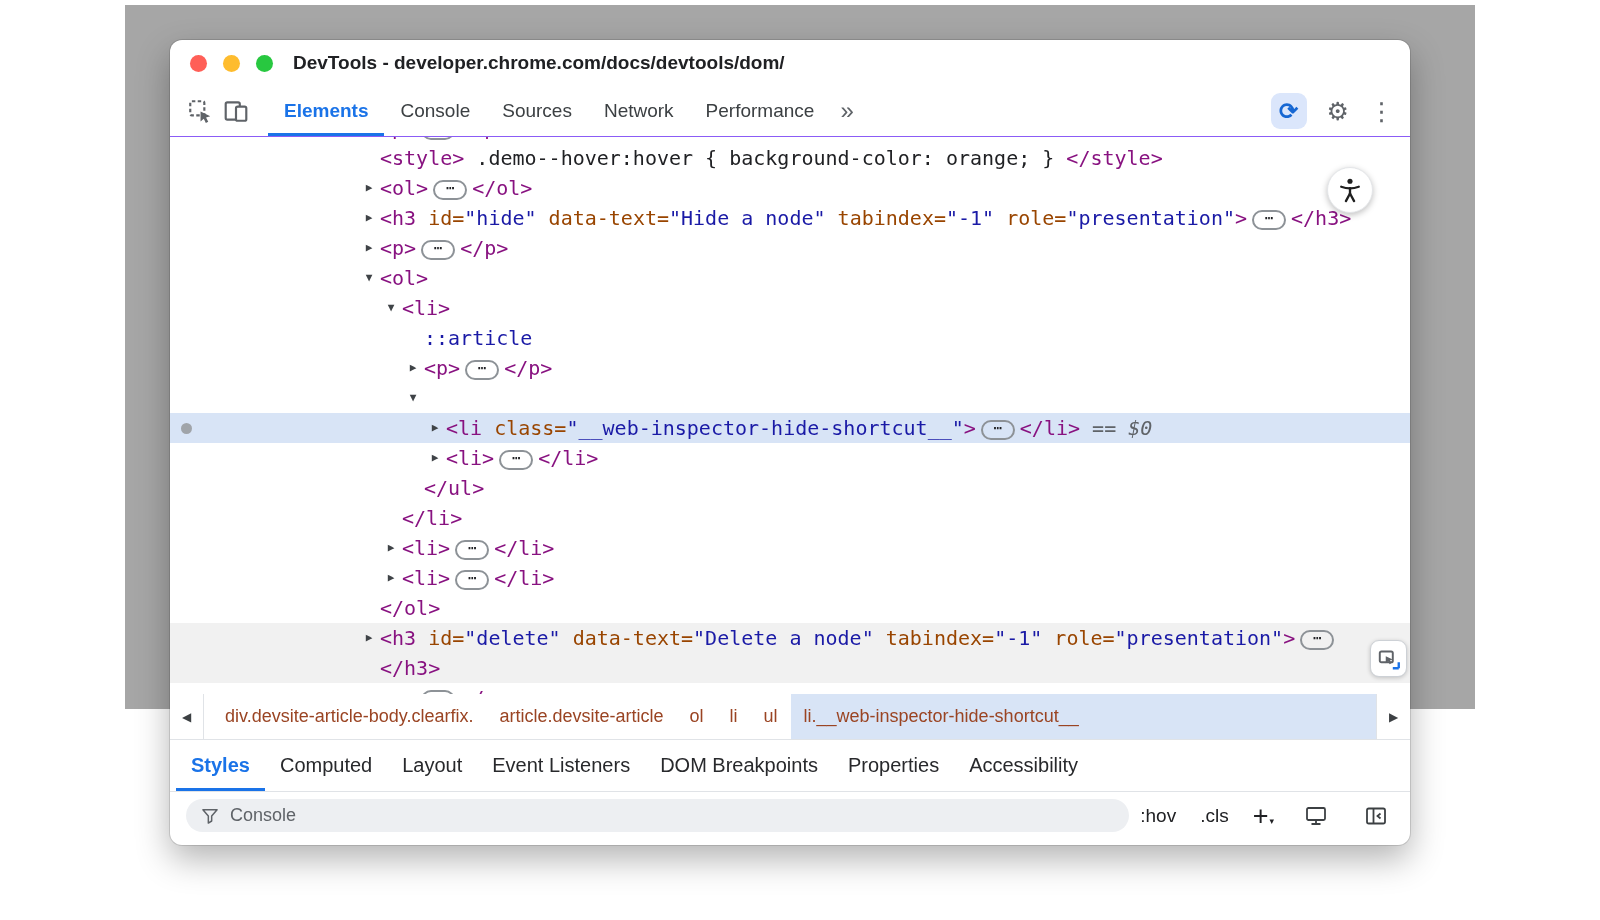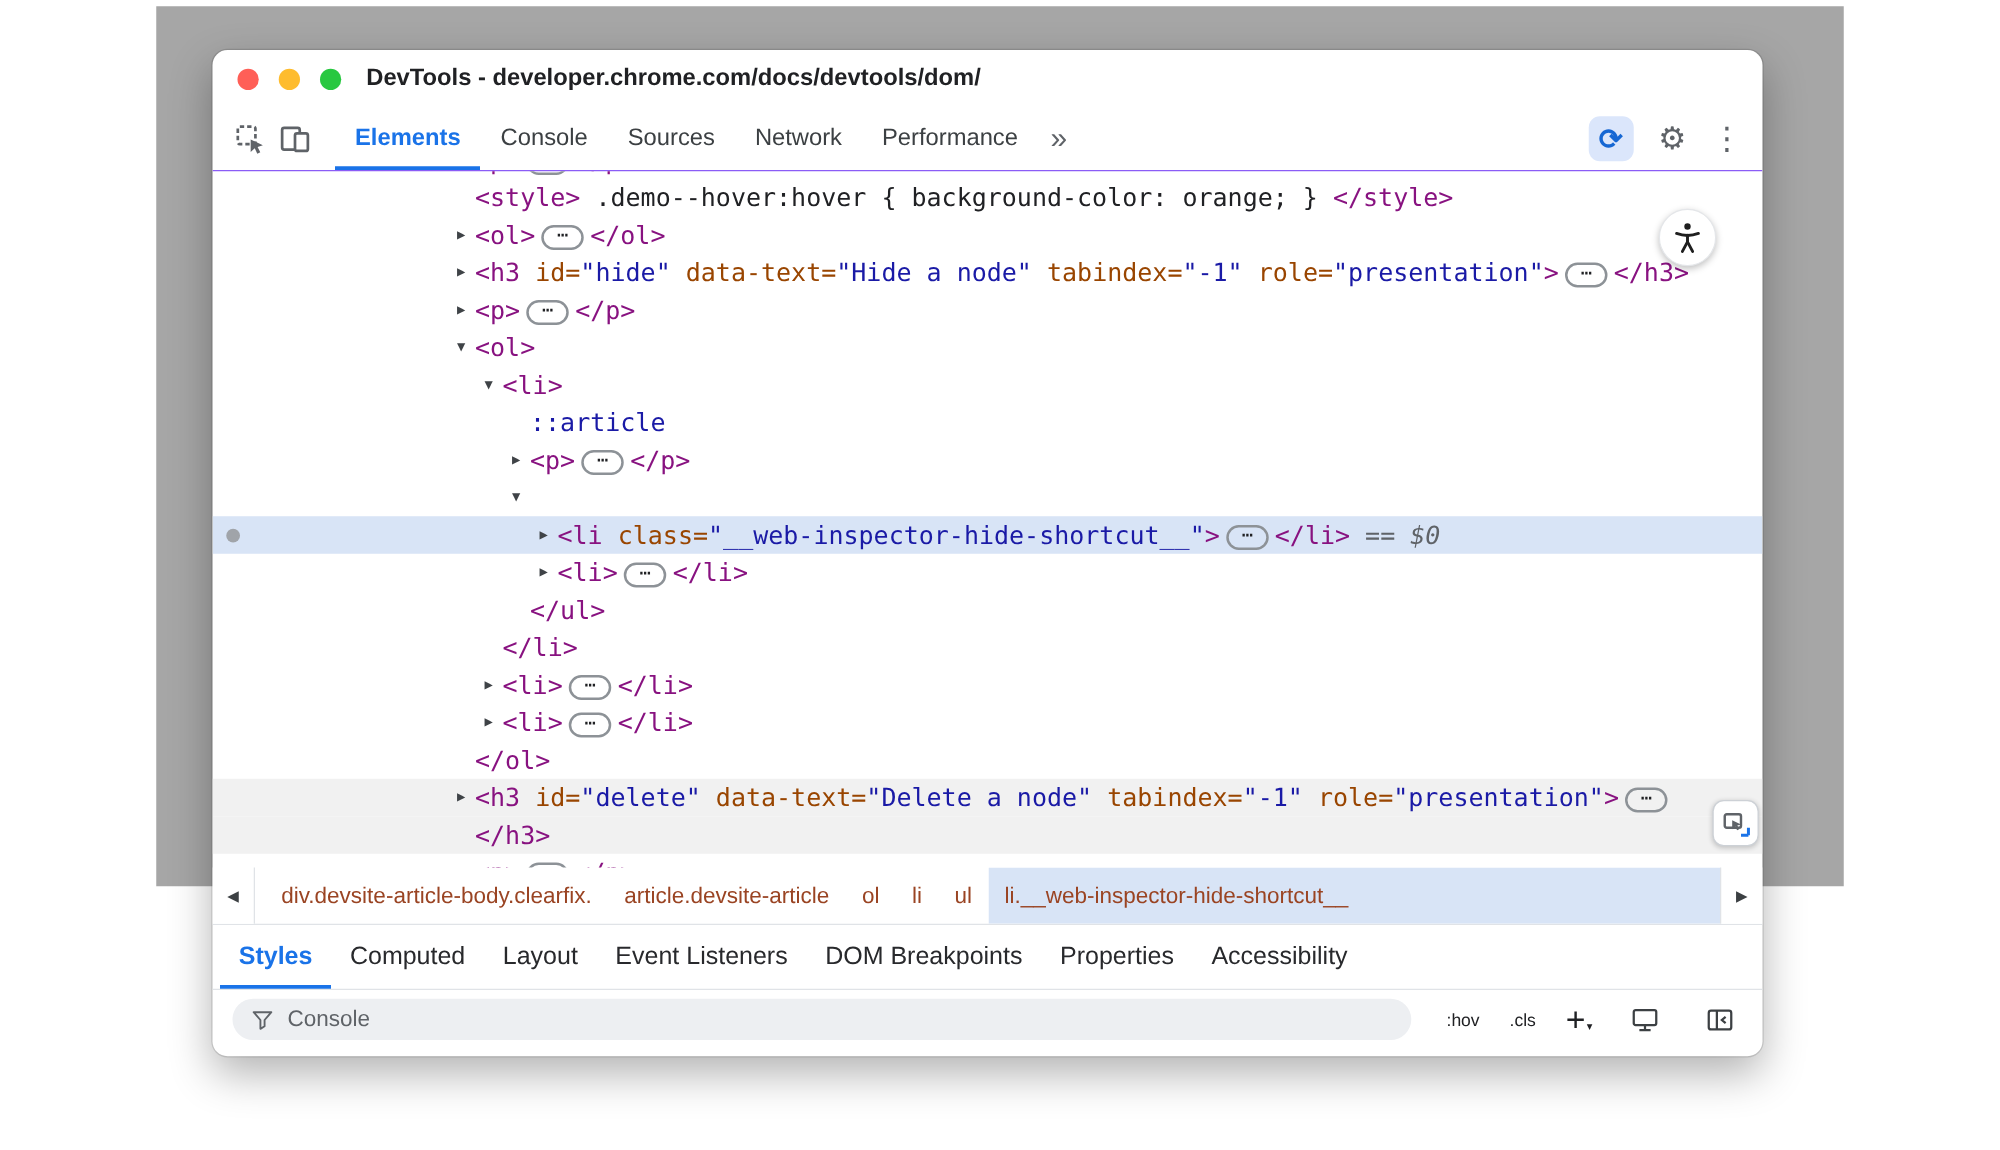--- a/index.html
+++ b/index.html
@@ -78,21 +78,21 @@
   .stabs{display:flex;height:51px;align-items:stretch;padding-left:6px;border-bottom:1px solid #e0e3e7;}
   .stab{line-height:50px;padding:0 15px;font-size:20px;color:#28292c;cursor:pointer;white-space:nowrap;}
   .stab.active{color:var(--accent-blue,#1a73e8);font-weight:bold;
     box-shadow:inset 0 -3px 0 var(--accent-blue,#1a73e8);}
 
   
   .filterbar{height:47px;display:flex;align-items:center;padding:0 16px;}
   .filter-pill{flex:0 0 auto;width:915px;height:33px;background:#edeff2;border-radius:17px;
     display:flex;align-items:center;gap:10px;padding:0 14px;color:#5f6368;font-size:18px;cursor:text;}
   .filter-right{margin-left:auto;display:flex;align-items:center;gap:24px;}
-  .small-label{font-size:14px;color:#202124;cursor:pointer;}
+  .small-label{font-size:19px;color:#202124;cursor:pointer;}
   .plus-btn{background:none;border:none;cursor:pointer;display:flex;align-items:flex-end;padding:0;}
   .plus-glyph{font-size:27px;color:#202124;line-height:22px;}
   .plus-caret{font-size:9px;color:#202124;margin-left:1px;margin-bottom:1px;}
 </style>
 </head>
 <body>
 
 <div class="backdrop">
   <div class="window">
 

